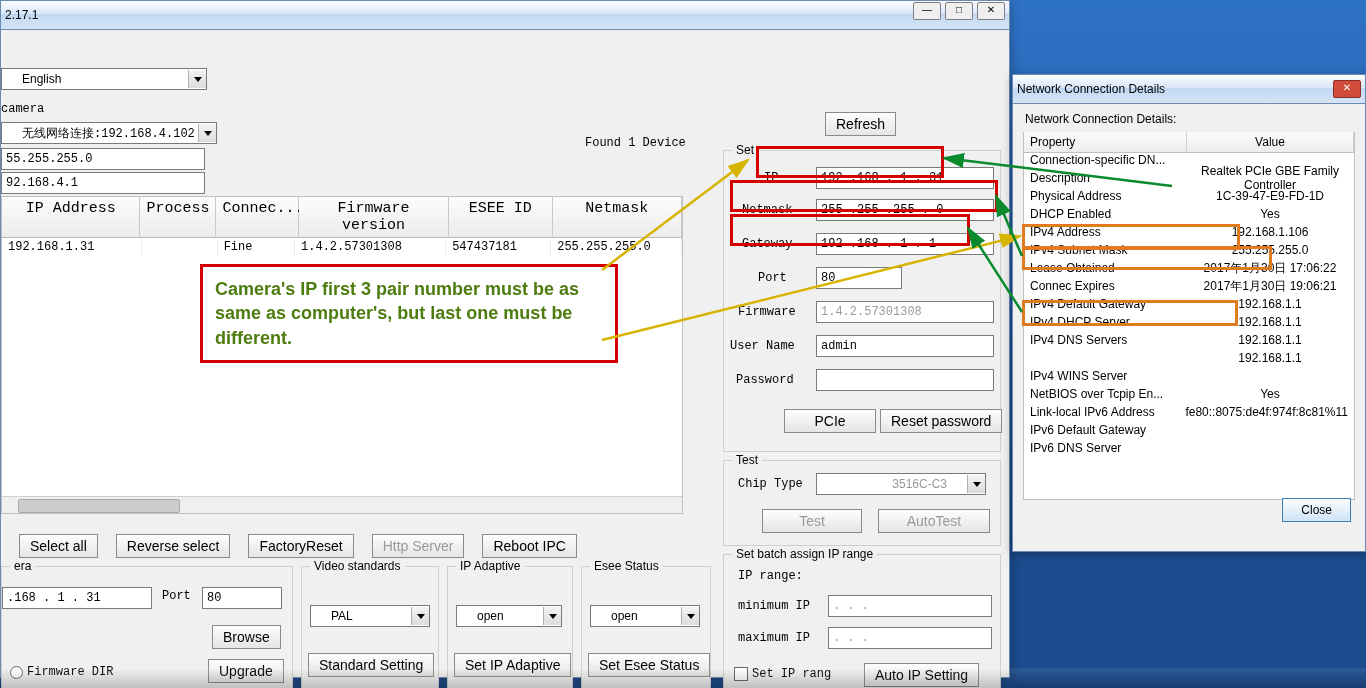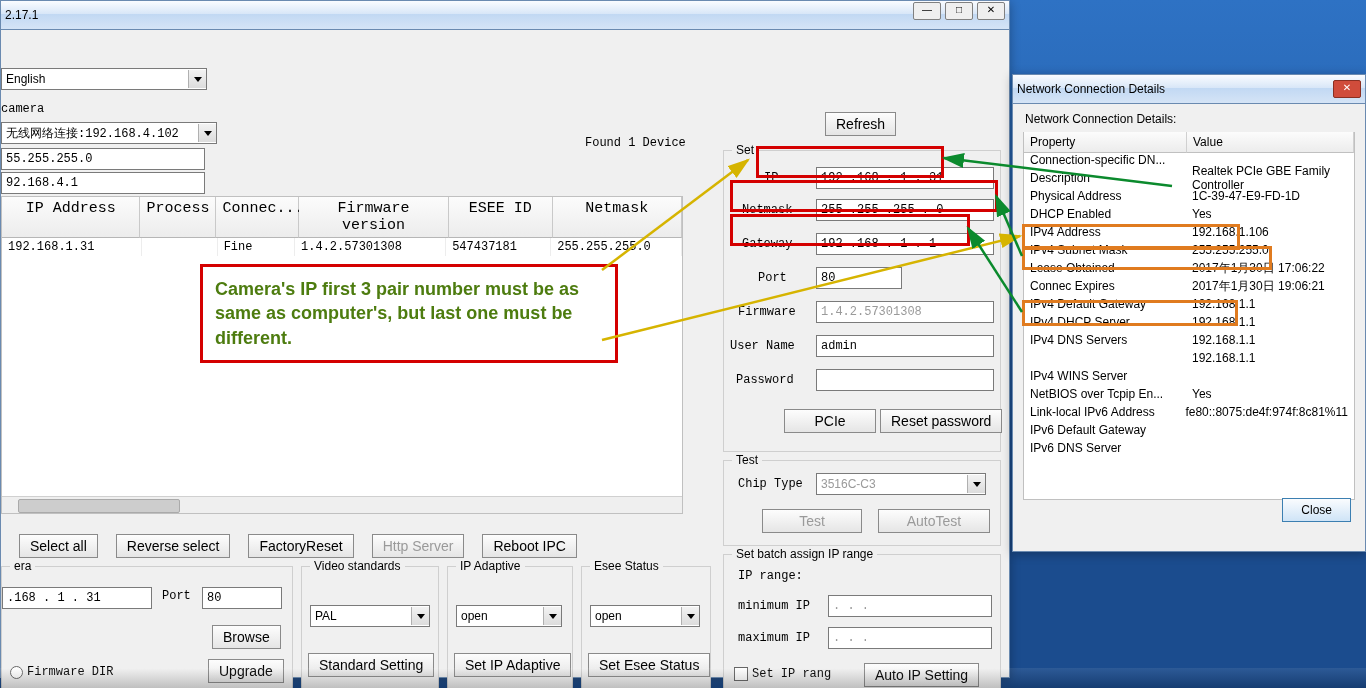--- a/index.html
+++ b/index.html
@@ -50,21 +50,21 @@
     display:inline-block; text-align:center;
     border:1px solid #8a8a8a; background:linear-gradient(#fdfdfd,#e5e5e5);
     padding:3px 10px; font-family:Liberation Sans, sans-serif; font-size:14px;
     cursor:pointer; white-space:nowrap;
   }
   .btn.disabled { color:#9a9a9a; }
   .combo {
     border:1px solid #7a7a7a; background:#fff; height:20px;
     display:flex; align-items:center; font-size:12px;
   }
-  .combo .val { flex:1; padding:0 4px; overflow:hidden; white-space:nowrap; }
+  .combo .val { flex:1; padding:0 20px; overflow:hidden; white-space:nowrap; }
   .combo .arrow {
     width:17px; height:18px; border-left:1px solid #b0b0b0;
     background:linear-gradient(#f3f3f3,#dcdcdc);
     display:flex; align-items:center; justify-content:center;
   }
   .combo .arrow::after {
     content:""; border-left:4px solid transparent; border-right:4px solid transparent;
     border-top:5px solid #000;
   }
   .txt {
@@ -107,21 +107,21 @@
     position:absolute; border:3px solid #d40000; background:#fff;
     padding:10px 12px; color:#4d7c0f;
     font-family:Arial, sans-serif; font-size:18px; font-weight:bold;
     line-height:1.35;
   }
   svg.arrows { position:absolute; left:0; top:0; pointer-events:none; }
   
   .ntable { position:absolute; border:1px solid #c0c0c0; background:#fff; }
   .nrow { display:flex; height:18px; align-items:center; font-size:12px; }
   .nrow .c1 { width:150px; padding:0 6px; }
-  .nrow .c2 { flex:1; padding:0 6px; }
+  .nrow .c2 { flex:1; padding:0 6px;text-align:center; }
   .nhead .c1, .nhead .c2 {
     background:linear-gradient(#fcfcfc,#ececec);
     border-right:1px solid #d0d0d0; border-bottom:1px solid #c0c0c0;
     padding:3px 6px;
   }
   .close-btn {
     position:absolute; border:1px solid #3c7fb1;
     background:linear-gradient(#fafcfe,#cfe4f7);
     padding:4px 18px; font-size:12px; cursor:pointer;
   }
@@ -251,21 +251,21 @@
       <span class="lbl" style="position:absolute; left:12px; top:222px;">Password</span>
       <div class="txt" style="position:absolute; left:92px; top:218px; width:168px;"></div>
       <span class="btn" style="position:absolute; left:60px; top:258px; width:70px;">PCIe</span>
       <span class="btn" style="position:absolute; left:156px; top:258px;">Reset password</span>
     </div>
 
     <div class="fieldset" style="left:722px; top:430px; width:276px; height:84px;">
       <span class="legend">Test</span>
       <span class="lbl" style="position:absolute; left:14px; top:16px;">Chip Type</span>
       <div class="combo" style="position:absolute; left:92px; top:12px; width:168px;">
-        <span class="val" style="color:#9a9a9a;">3516C-C3</span>
+        <span class="val" style="color:#9a9a9a;text-align:right;">3516C-C3</span>
           <span class="arrow"></span>
       </div>
       <span class="btn disabled" style="position:absolute; left:38px; top:48px; width:78px;">Test</span>
       <span class="btn disabled" style="position:absolute; left:154px; top:48px; width:90px;">AutoTest</span>
     </div>
 
     <div class="fieldset" style="left:722px; top:524px; width:276px; height:148px;">
       <span class="legend">Set batch assign IP range</span>
       <span class="lbl" style="position:absolute; left:14px; top:14px;">IP range:</span>
       <span class="lbl" style="position:absolute; left:14px; top:44px;">minimum IP</span>

